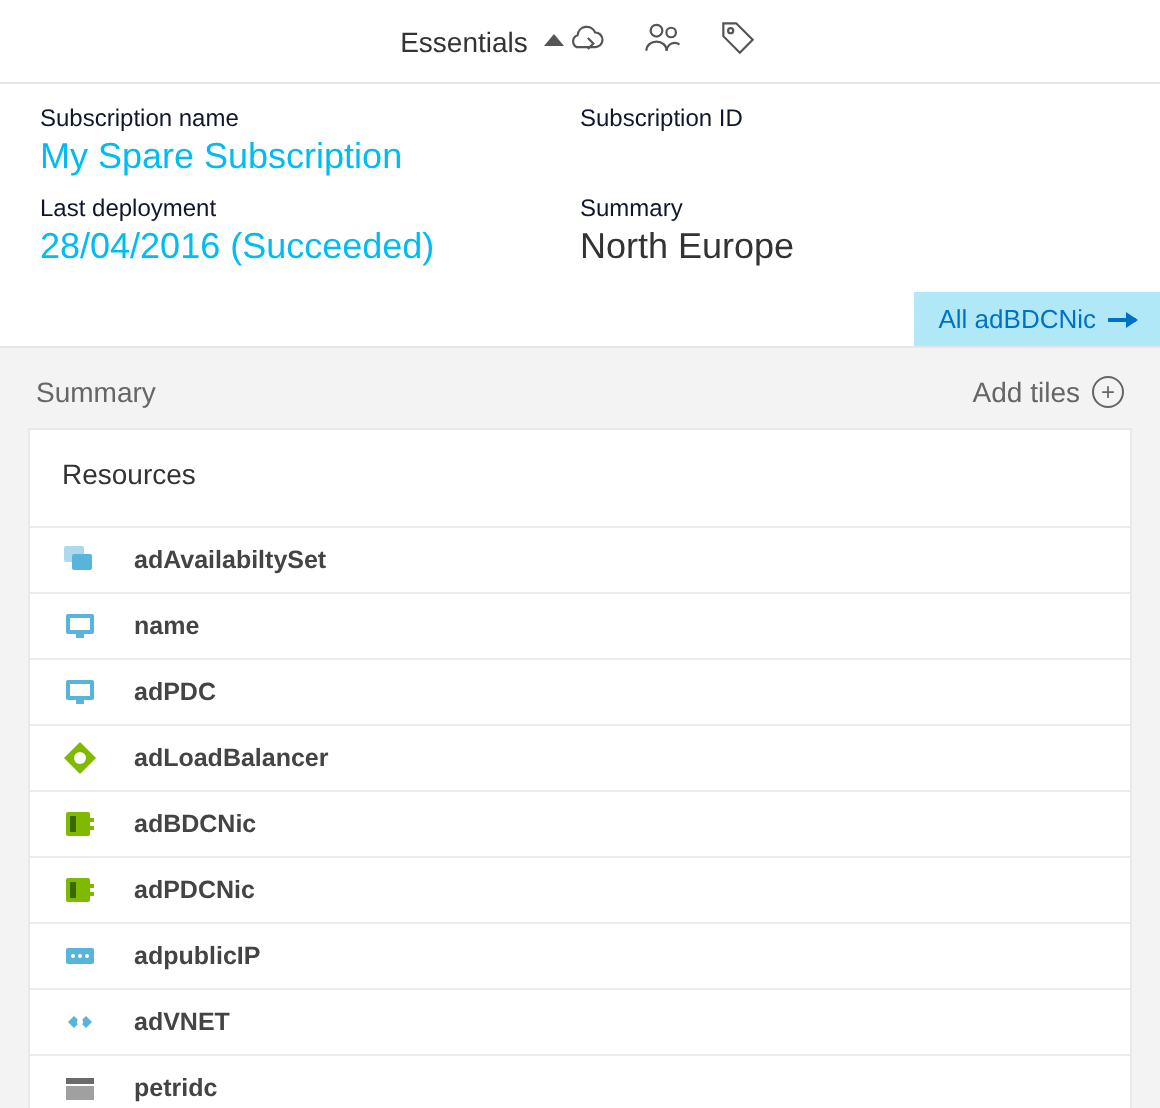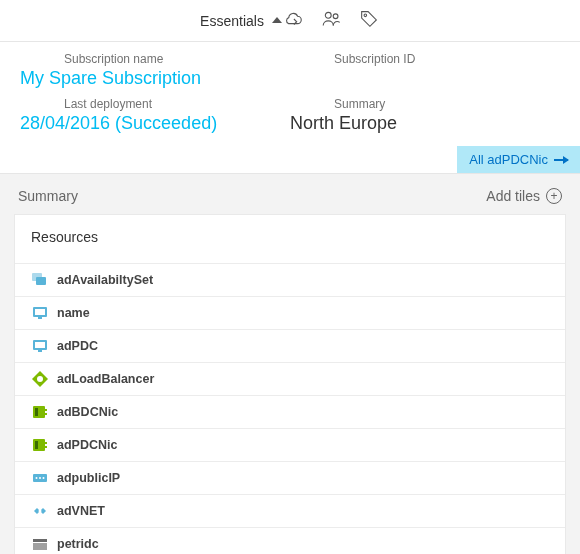--- a/index.html
+++ b/index.html
@@ -51,23 +51,22 @@
   .essentials-body {
     padding: 10px 20px 4px 20px;
     display: flex;
     flex-wrap: wrap;
   }
   .field {
     width: 50%;
     margin-bottom: 8px;
   }
   .field-label {
-    color: #737373;
+    color: #0f172a;
     font-size: 12px;
-    margin-left: 44px;
   }
   .field-value {
     font-size: 18px;
     color: #333;
     margin-top: 2px;
   }
   .field-value.link {
     color: #00bcf2;
     cursor: pointer;
   }
@@ -137,21 +136,21 @@
     padding: 0;
   }
   .resources-title {
     padding: 14px 16px 18px 16px;
     font-size: 14px;
     color: #333;
   }
   .resource-row {
     display: flex;
     align-items: center;
-    gap: 8px;
+    gap: 18px;
     padding: 7px 16px;
     border-top: 1px solid #ececec;
     font-size: 12.5px;
     color: #333;
     cursor: pointer;
   }
   .res-icon {
     width: 18px;
     height: 18px;
     display: flex;
@@ -211,21 +210,21 @@
     <div class="field-value link">28/04/2016 (Succeeded)</div>
   </div>
   <div class="field">
     <div class="field-label">Summary</div>
     <div class="field-value">North Europe</div>
   </div>
 </div>
 
 <div class="all-settings-row">
   <div class="all-settings">
-    <span>All adPDCNic</span>
+    <span>All adBDCNic</span>
     <span class="arrow-right"></span>
   </div>
 </div>
 
 <div class="summary-panel">
   <div class="summary-header">
     <span>Summary</span>
     <div class="add-tiles">
       <span>Add tiles</span>
       <span class="plus-circle">+</span>

